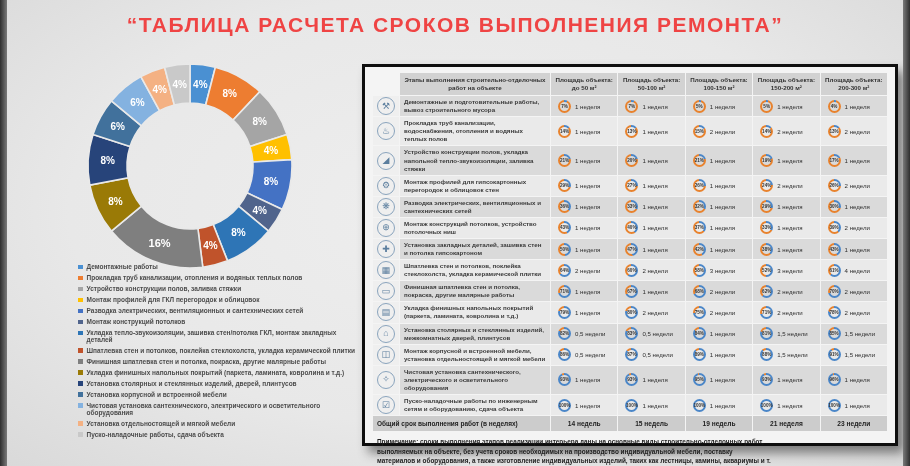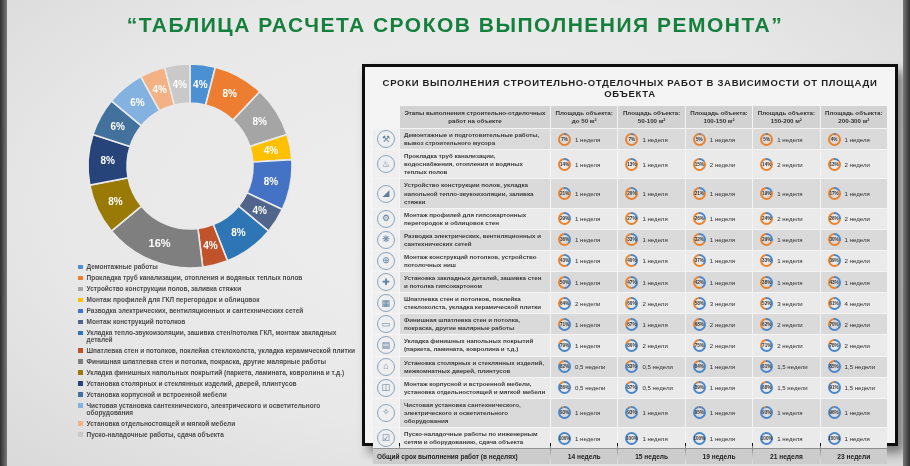--- a/index.html
+++ b/index.html
@@ -6,21 +6,21 @@
   body{
     width:910px;height:466px;position:relative;overflow:hidden;
     font-family:"Liberation Sans",sans-serif;
     background:radial-gradient(ellipse at 50% 45%, #eeeeee 0%, #e8e8e8 60%, #d9d9d9 100%);
   }
   .edge{position:absolute;top:0;bottom:0;width:7px;z-index:5}
   .edge.left{left:0;background:linear-gradient(90deg,#2e2e2e,#7a7a7a)}
   .edge.right{right:0;background:linear-gradient(270deg,#2e2e2e,#7a7a7a)}
   h1{
     position:absolute;top:13px;left:0;width:100%;margin:0;text-align:center;
-    font-size:21px;font-weight:700;letter-spacing:1.5px;color:#15803d;
+    font-size:21px;font-weight:700;letter-spacing:1.5px;color:#ef4444;
   }
   
   #donut{position:absolute;left:55px;top:56px}
   #donut text{font-weight:700;fill:#fff}
   #legend{position:absolute;left:78px;top:264px;margin:0;padding:0;list-style:none;width:285px}
   #legend li{display:flex;align-items:flex-start;gap:4px;margin-bottom:4.2px;
     font-size:6.5px;line-height:1.05;color:#4c4c4c;font-weight:600}
   .swatch{width:4.5px;height:4.5px;flex:none;margin-top:.5px}
   
   .panel{
@@ -153,21 +153,20 @@
       <span class="swatch" style="background: rgb(244, 177, 131);"></span>
       <span>Установка отдельностоящей и мягкой мебели</span>
     </li>
     <li>
       <span class="swatch" style="background: rgb(201, 201, 201);"></span>
       <span>Пуско-наладочные работы, сдача объекта</span>
     </li>
   </ul>
 
 <div class="panel">
-  <div class="panel-title">СРОКИ ВЫПОЛНЕНИЯ СТРОИТЕЛЬНО-ОТДЕЛОЧНЫХ РАБОТ В ЗАВИСИМОСТИ ОТ ПЛОЩАДИ ОБЪЕКТА</div>
   <div class="grid" id="thead">
       <div class="th empty"></div>
       <div class="th">Этапы выполнения строительно-отделочных
 работ на объекте</div>
       <div class="th">Площадь объекта:
 до 50 м²</div>
       <div class="th">Площадь объекта:
 50-100 м²</div>
       <div class="th">Площадь объекта:
 100-150 м²</div>

